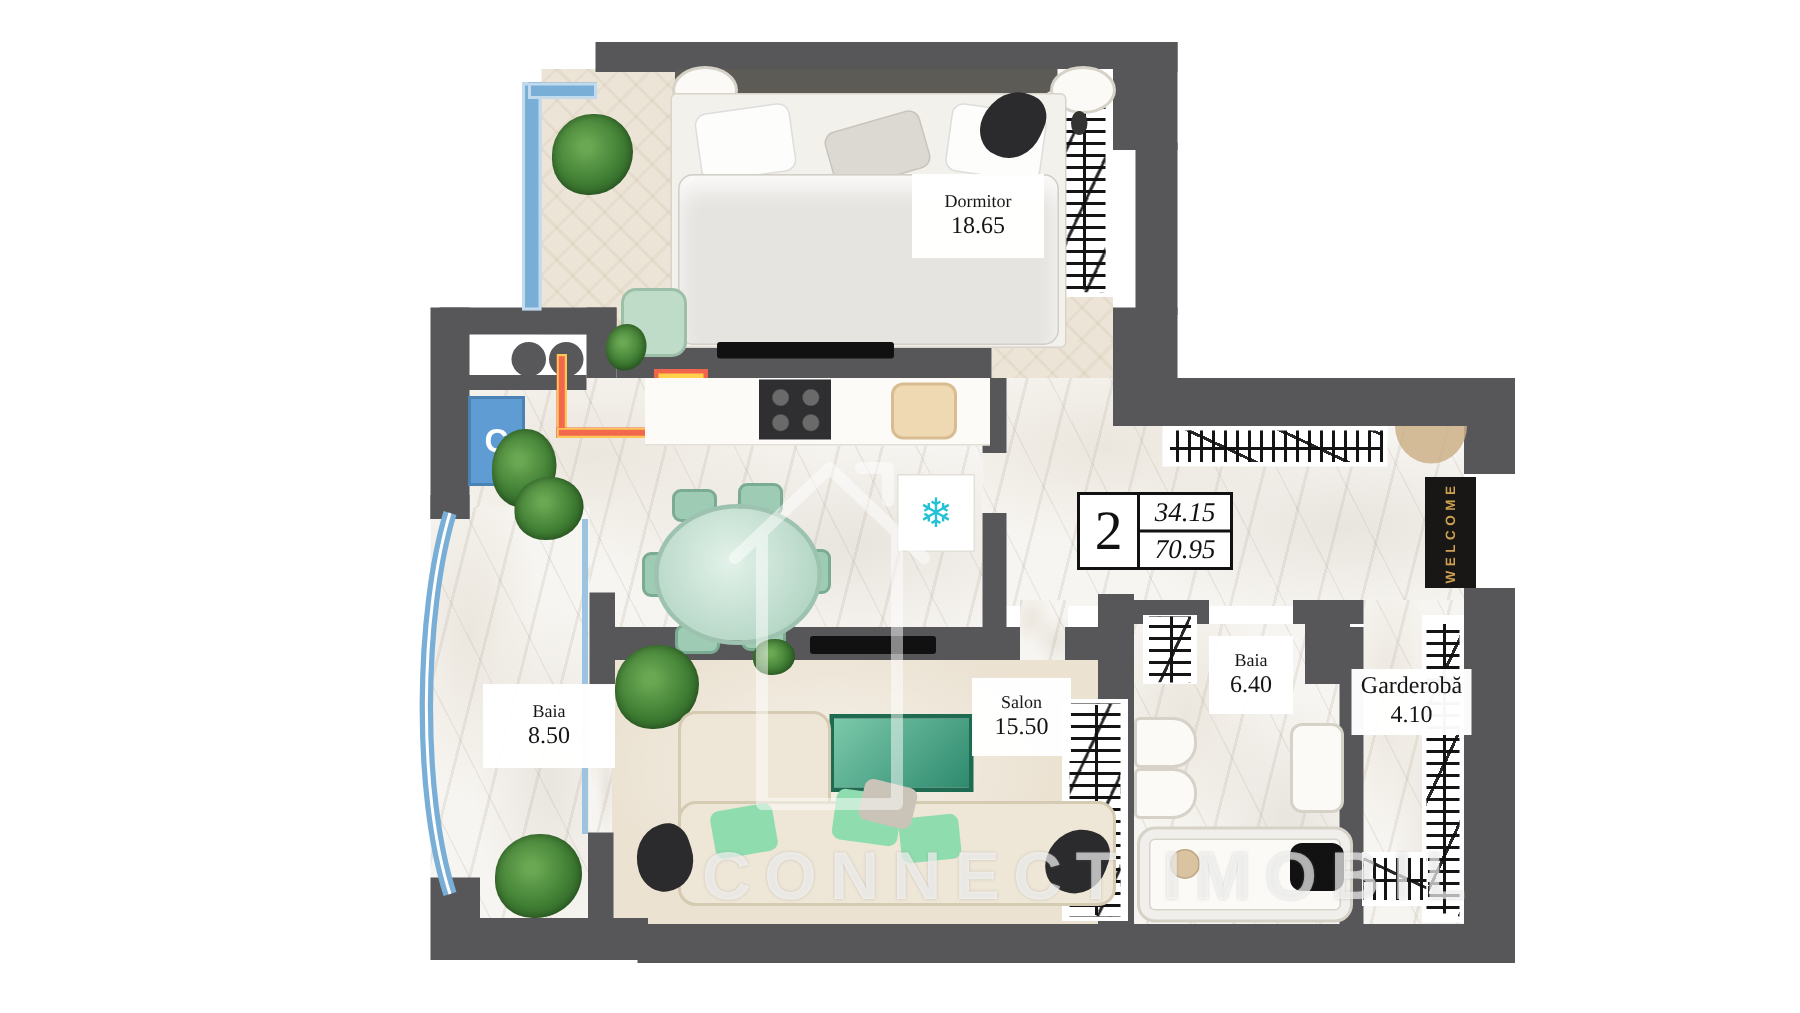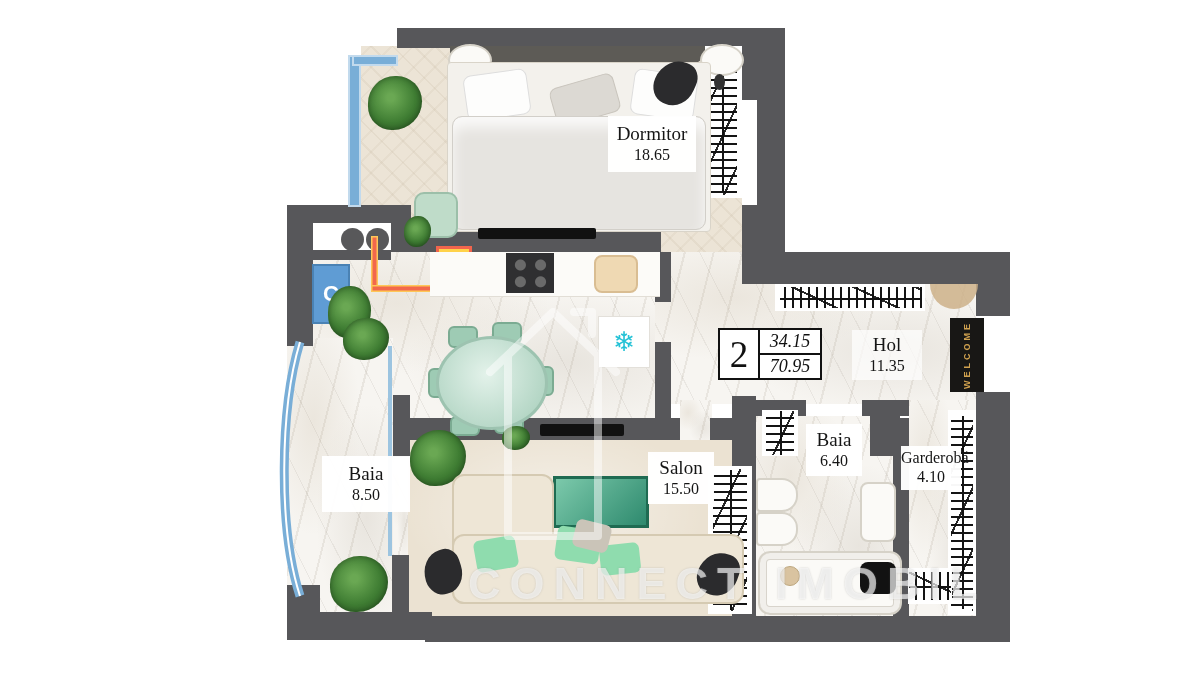--- a/index.html
+++ b/index.html
@@ -17,21 +17,21 @@
      repeating-linear-gradient(45deg, rgba(182,166,140,.14) 0 2px, transparent 2px 15px),
      repeating-linear-gradient(-45deg, rgba(182,166,140,.11) 0 2px, transparent 2px 15px),
      #ece4d6;}
   .carpet{position:absolute;background:
      radial-gradient(ellipse at 45% 40%, rgba(255,255,255,.5), transparent 60%),
      #ebe2d2;}
   .win{position:absolute;background:#79aed7;box-shadow:inset 0 0 0 2px rgba(255,255,255,.55);}
   .lbl{position:absolute;background:rgba(255,255,255,.97);color:#151515;text-align:center;
        font-family:"Liberation Serif","DejaVu Serif",serif;display:flex;flex-direction:column;
        justify-content:center;line-height:1.18;}
-  .lbl .nm{font-size:19px;}
+  .lbl .nm{font-size:12px;}
   .lbl .ar{font-size:16px;}
   .hv,.hh{position:absolute;background:#fff;}
   .hv::before{content:"";position:absolute;left:50%;top:3%;bottom:3%;width:2px;background:#141414;}
   .hv::after{content:"";position:absolute;left:12%;right:12%;top:2%;bottom:2%;background:
      repeating-linear-gradient(115deg, transparent 0 24px, rgba(15,15,15,.9) 24px 26px),
      repeating-linear-gradient(to bottom, transparent 0 6px, #141414 6px 8px);}
   .hh::before{content:"";position:absolute;top:50%;left:3%;right:3%;height:2px;background:#141414;}
   .hh::after{content:"";position:absolute;top:12%;bottom:12%;left:2%;right:2%;background:
      repeating-linear-gradient(25deg, transparent 0 24px, rgba(15,15,15,.9) 24px 26px),
      repeating-linear-gradient(to right, transparent 0 6px, #141414 6px 8px);}
@@ -190,29 +190,25 @@
   <div class="blackblob" style="left:424px;top:550px;width:38px;height:44px;transform:rotate(-18deg);"></div>
   <div class="blackblob" style="left:698px;top:552px;width:40px;height:44px;transform:rotate(20deg);"></div>
 
   <div class="plant" style="left:343px;top:318px;width:46px;height:42px;"></div>
   <div class="plant" style="left:330px;top:556px;width:58px;height:56px;"></div>
 
   <div class="lbl" style="left:608px;top:116px;width:88px;height:56px;">
     <span class="nm">Dormitor</span>
     <span class="ar">18.65</span>
   </div>
-  <div class="lbl" style="left:852px;top:330px;width:70px;height:50px;background:rgba(255,255,255,.7);">
-    <span class="nm">Hol</span>
-    <span class="ar">11.35</span>
-  </div>
   <div class="lbl" style="left:806px;top:424px;width:56px;height:52px;">
     <span class="nm">Baia</span>
     <span class="ar">6.40</span>
   </div>
-  <div class="lbl" style="left:901px;top:446px;width:60px;height:44px;">
+  <div class="lbl" style="left:901px;top:446px;width:80px;height:44px;">
     <span class="nm" style="font-size:16px;">Garderobă</span>
     <span class="ar" style="font-size:16px;">4.10</span>
   </div>
   <div class="lbl" style="left:648px;top:452px;width:66px;height:52px;">
     <span class="nm">Salon</span>
     <span class="ar">15.50</span>
   </div>
   <div class="lbl" style="left:322px;top:456px;width:88px;height:56px;">
     <span class="nm">Baia</span>
     <span class="ar">8.50</span>

